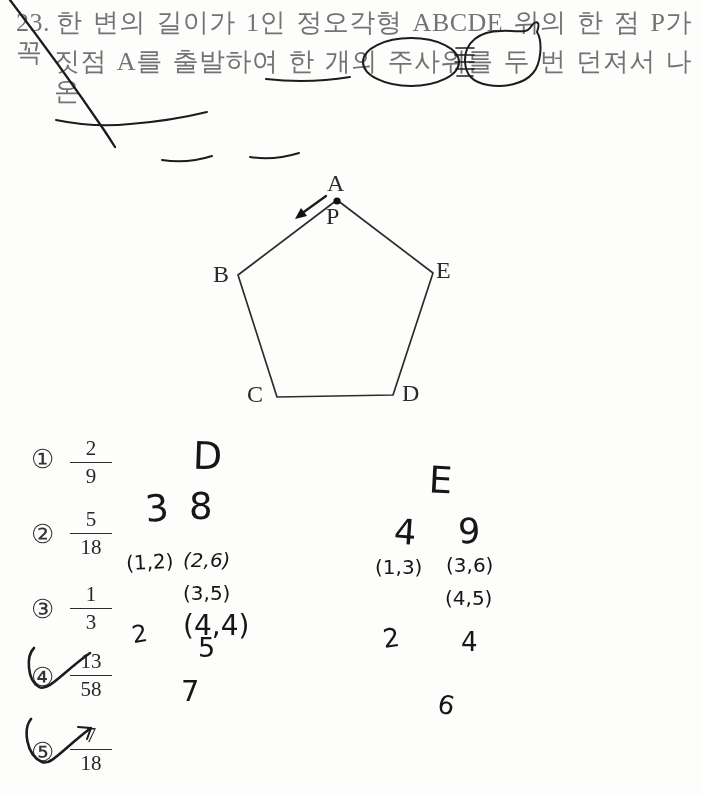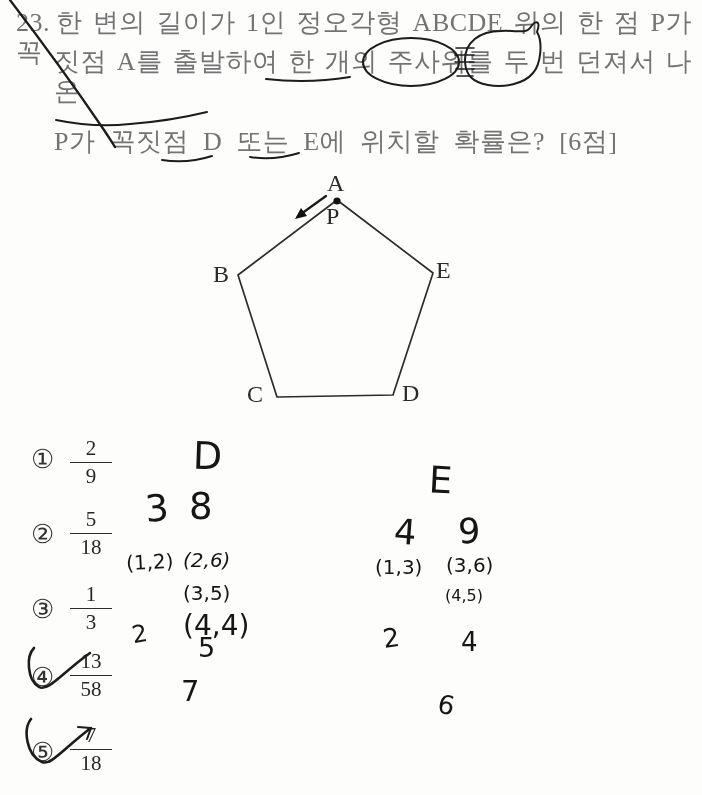--- a/index.html
+++ b/index.html
@@ -42,40 +42,37 @@
   .hwD35{left:183px;top:583px;font-size:20px;}
   .hwD44{left:183px;top:612px;font-size:28px;}
   .hwDc1{left:132px;top:622px;font-size:24px;transform:rotate(-10deg);}
   .hwDc2{left:198px;top:634px;font-size:27px;}
   .hwDt7{left:181px;top:677px;font-size:29px;}
   .hwEt{left:429px;top:462px;font-size:37px;transform:rotate(3deg);}
   .hwE4{left:394px;top:515px;font-size:35px;transform:rotate(4deg);}
   .hwE9{left:458px;top:514px;font-size:35px;transform:rotate(-2deg);}
   .hwE13{left:375px;top:557px;font-size:20px;}
   .hwE36{left:446px;top:555px;font-size:20px;text-align:right;}
-  .hwE45{left:445px;top:588px;font-size:16px;}
+  .hwE45{left:445px;top:588px;font-size:20px;}
   .hwEc1{left:383px;top:625px;font-size:26px;transform:rotate(-8deg);}
   .hwEc2{left:461px;top:629px;font-size:26px;}
   .hwEt6{left:438px;top:692px;font-size:26px;transform:rotate(12deg);}
 
   svg.overlay{position:absolute;left:0;top:0;pointer-events:none;}
 </style>
 </head>
 <body>
 
 <div class="page">
 
   <div class="pline l1 just">
     <span class="qnum">23.</span><span>한 변의 길이가 1인 정오각형 ABCDE 위의 한 점 P가 꼭</span>
   </div>
   <div class="pline l2 just">
     <span>짓점 A를 출발하여 한 개의 주사위를 두 번 던져서 나온</span>
-  </div>
-  <div class="pline l4">
-    <span>P가 꼭짓점 D 또는 E에 위치할 확률은? [6점]</span>
   </div>
 
   <span class="vlabel vA">A</span>
   <span class="vlabel vP">P</span>
   <span class="vlabel vB">B</span>
   <span class="vlabel vE">E</span>
   <span class="vlabel vC">C</span>
   <span class="vlabel vD">D</span>
 
   <span class="marker m1">①</span>

